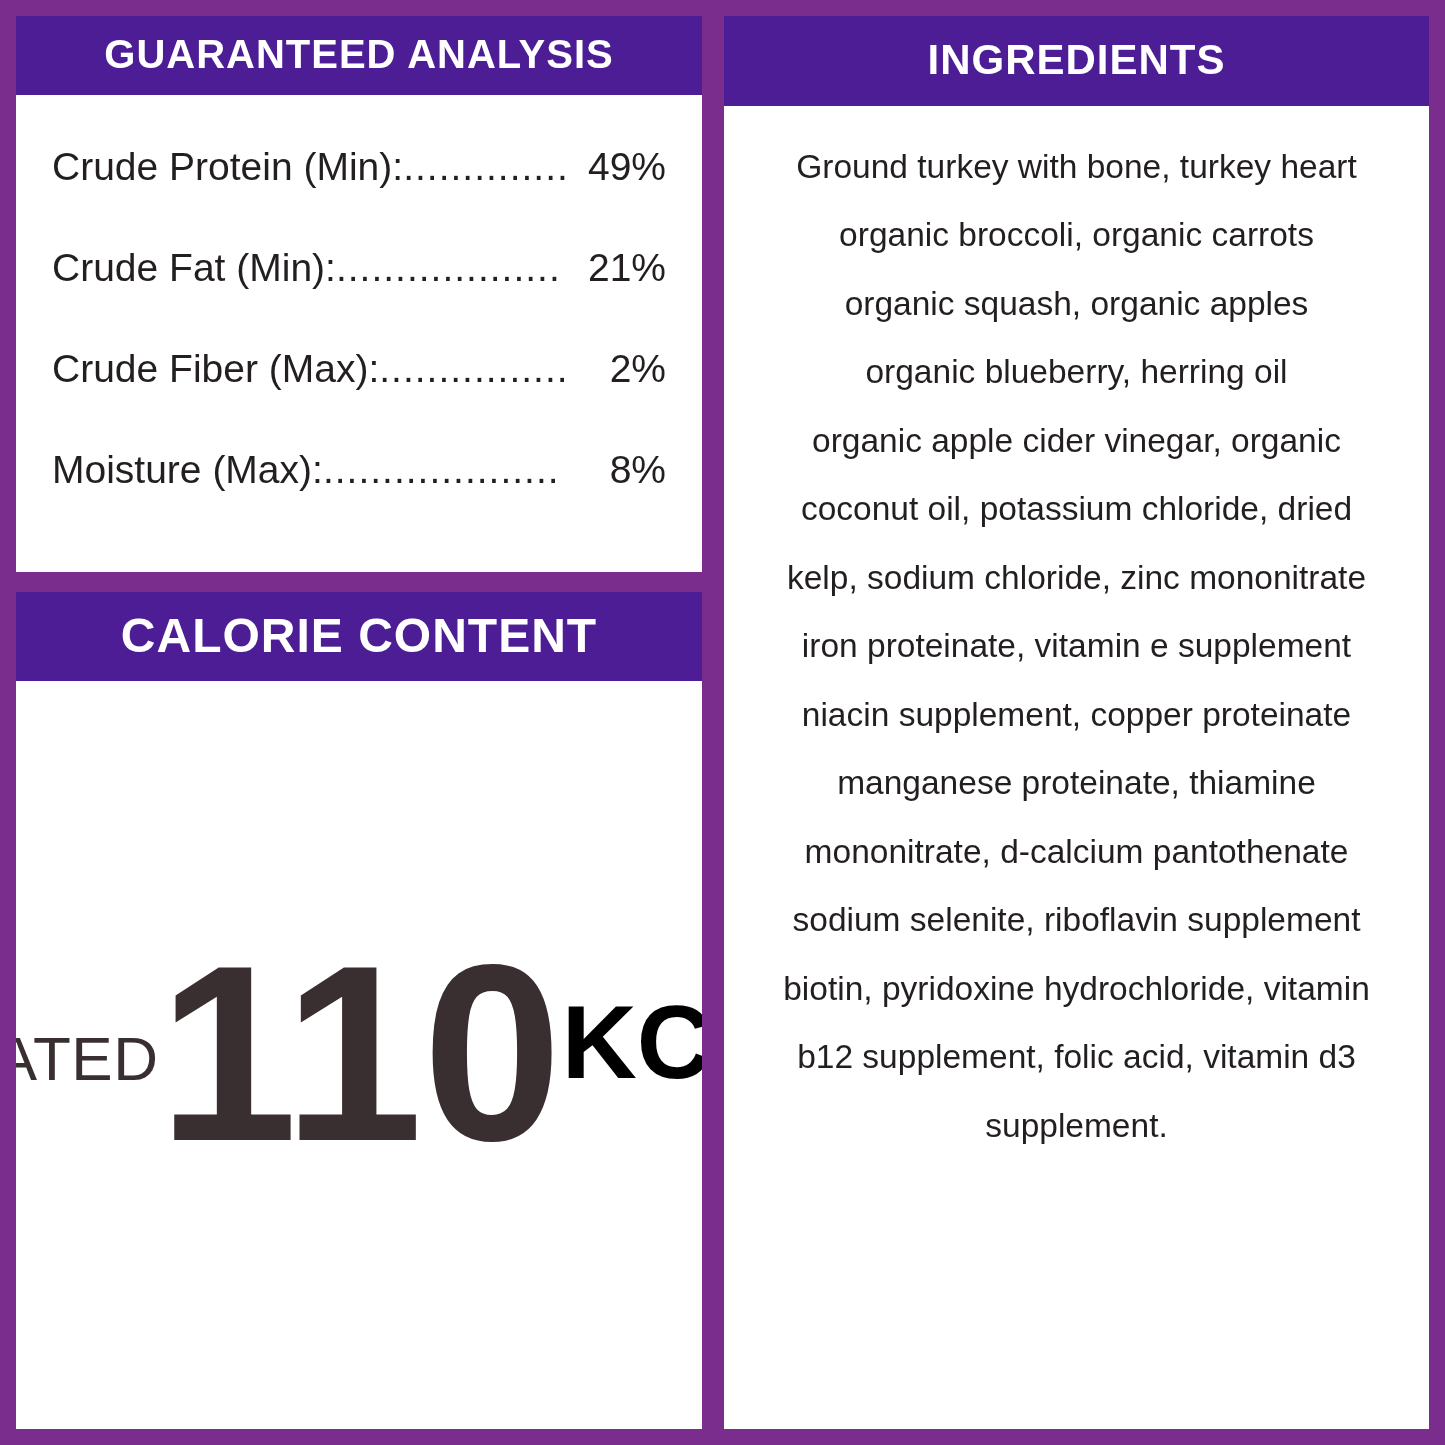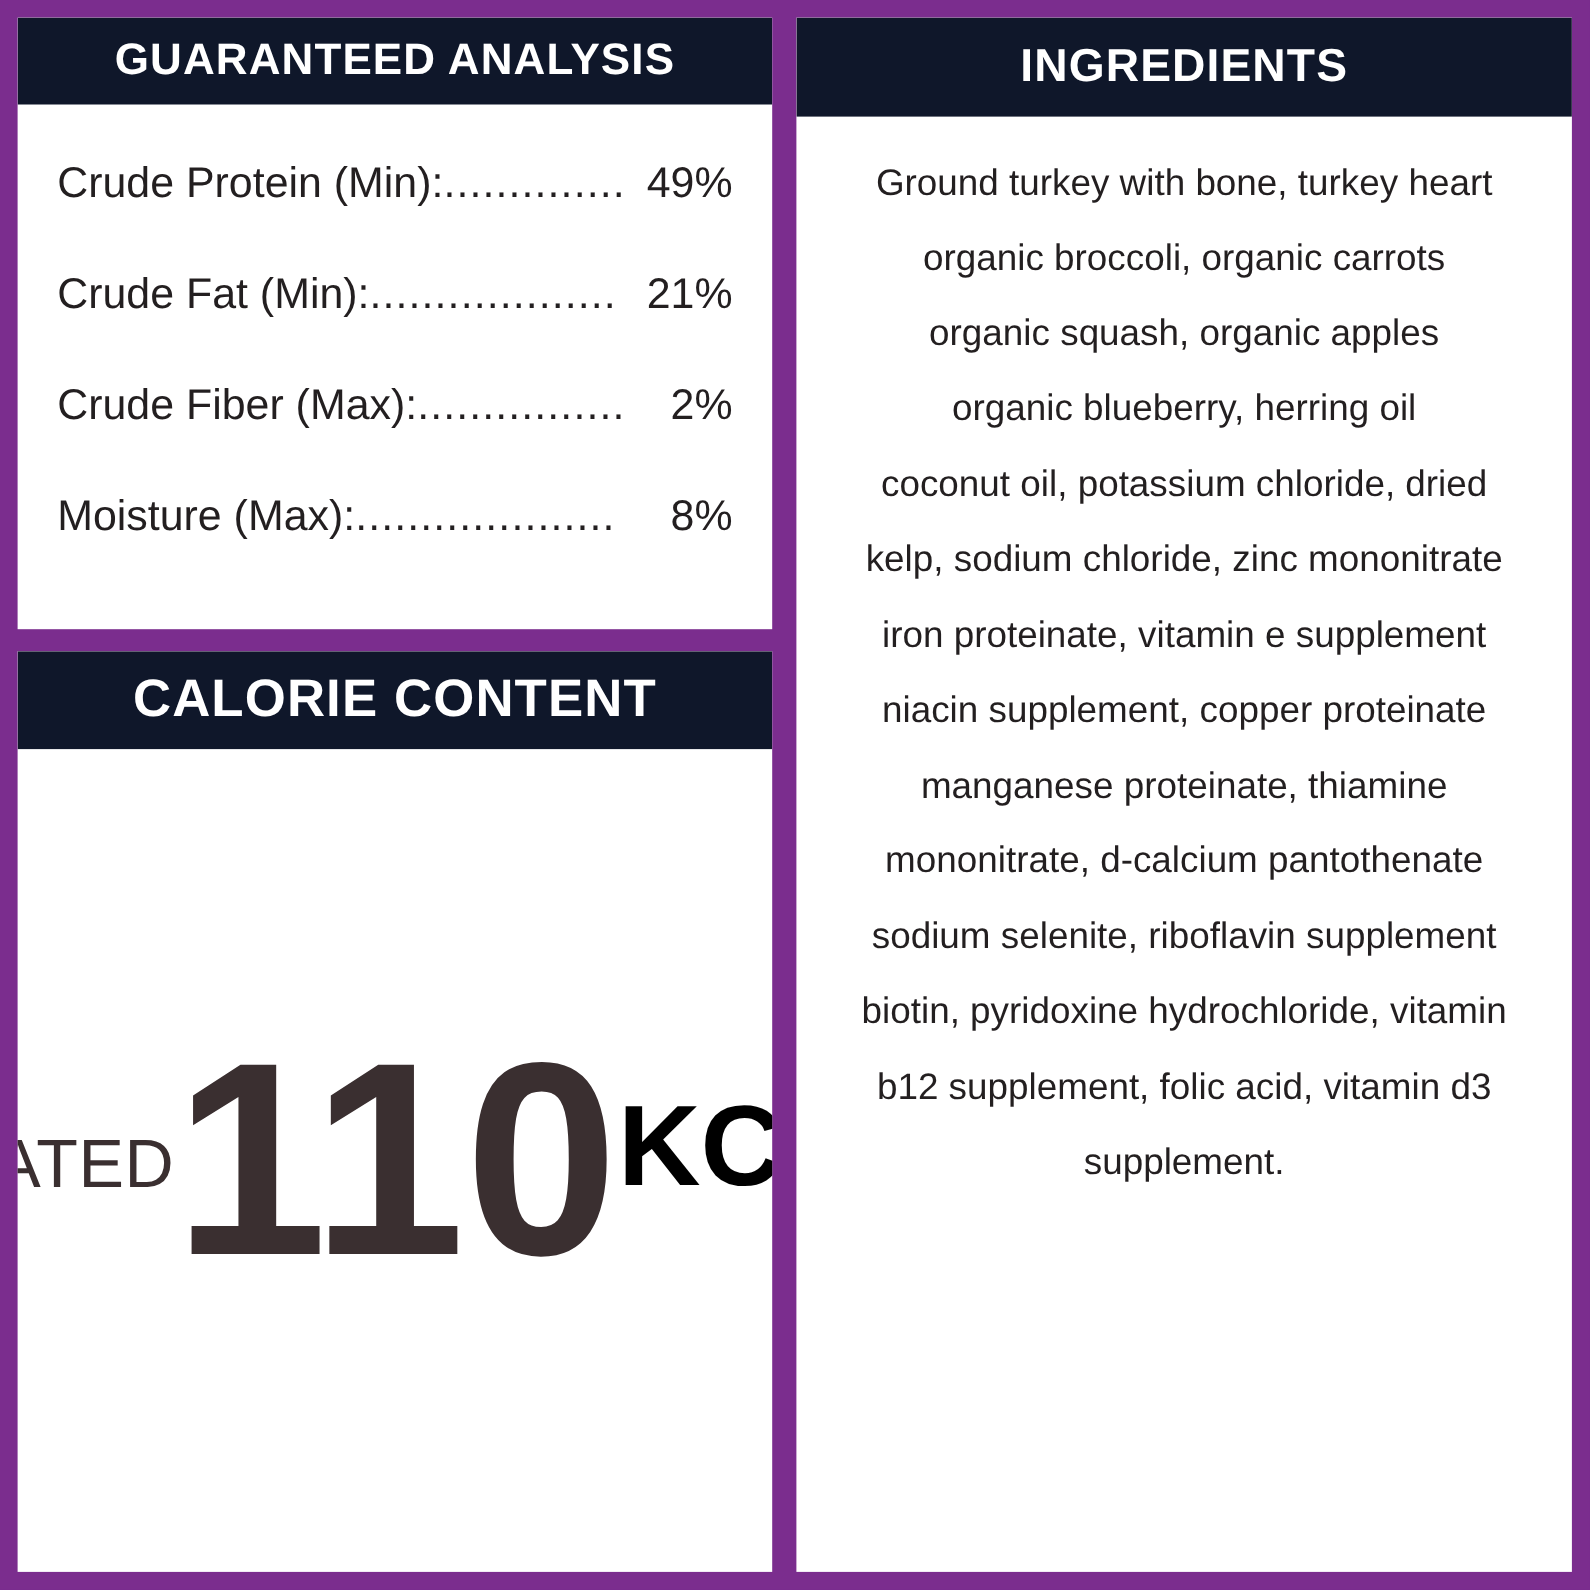--- a/index.html
+++ b/index.html
@@ -35,21 +35,21 @@
     flex-direction: column;
   }
 
   .panel {
     background: #ffffff;
     display: flex;
     flex-direction: column;
     overflow: hidden;
   }
   .panel-header {
-    background: #0f172a;
+    background: #4c1d95;
     color: #ffffff;
     text-align: center;
     font-weight: bold;
     letter-spacing: 1px;
     padding: 16px 8px 18px 8px;
   }
   .panel-header.ga {
     font-size: 40px;
   }
   .panel-header.cal {
@@ -202,20 +202,21 @@
   </div>
 
   <div class="col-right">
     <section class="panel ing-panel">
       <div class="panel-header ing">INGREDIENTS</div>
       <div class="ing-body">
         <div class="ing-line">Ground turkey with bone, turkey heart</div>
         <div class="ing-line">organic broccoli, organic carrots</div>
         <div class="ing-line">organic squash, organic apples</div>
         <div class="ing-line">organic blueberry, herring oil</div>
+        <div class="ing-line">organic apple cider vinegar, organic</div>
         <div class="ing-line">coconut oil, potassium chloride, dried</div>
         <div class="ing-line">kelp, sodium chloride, zinc mononitrate</div>
         <div class="ing-line">iron proteinate, vitamin e supplement</div>
         <div class="ing-line">niacin supplement, copper proteinate</div>
         <div class="ing-line">manganese proteinate, thiamine</div>
         <div class="ing-line">mononitrate, d-calcium pantothenate</div>
         <div class="ing-line">sodium selenite, riboflavin supplement</div>
         <div class="ing-line">biotin, pyridoxine hydrochloride, vitamin</div>
         <div class="ing-line">b12 supplement, folic acid, vitamin d3</div>
         <div class="ing-line">supplement.</div>

